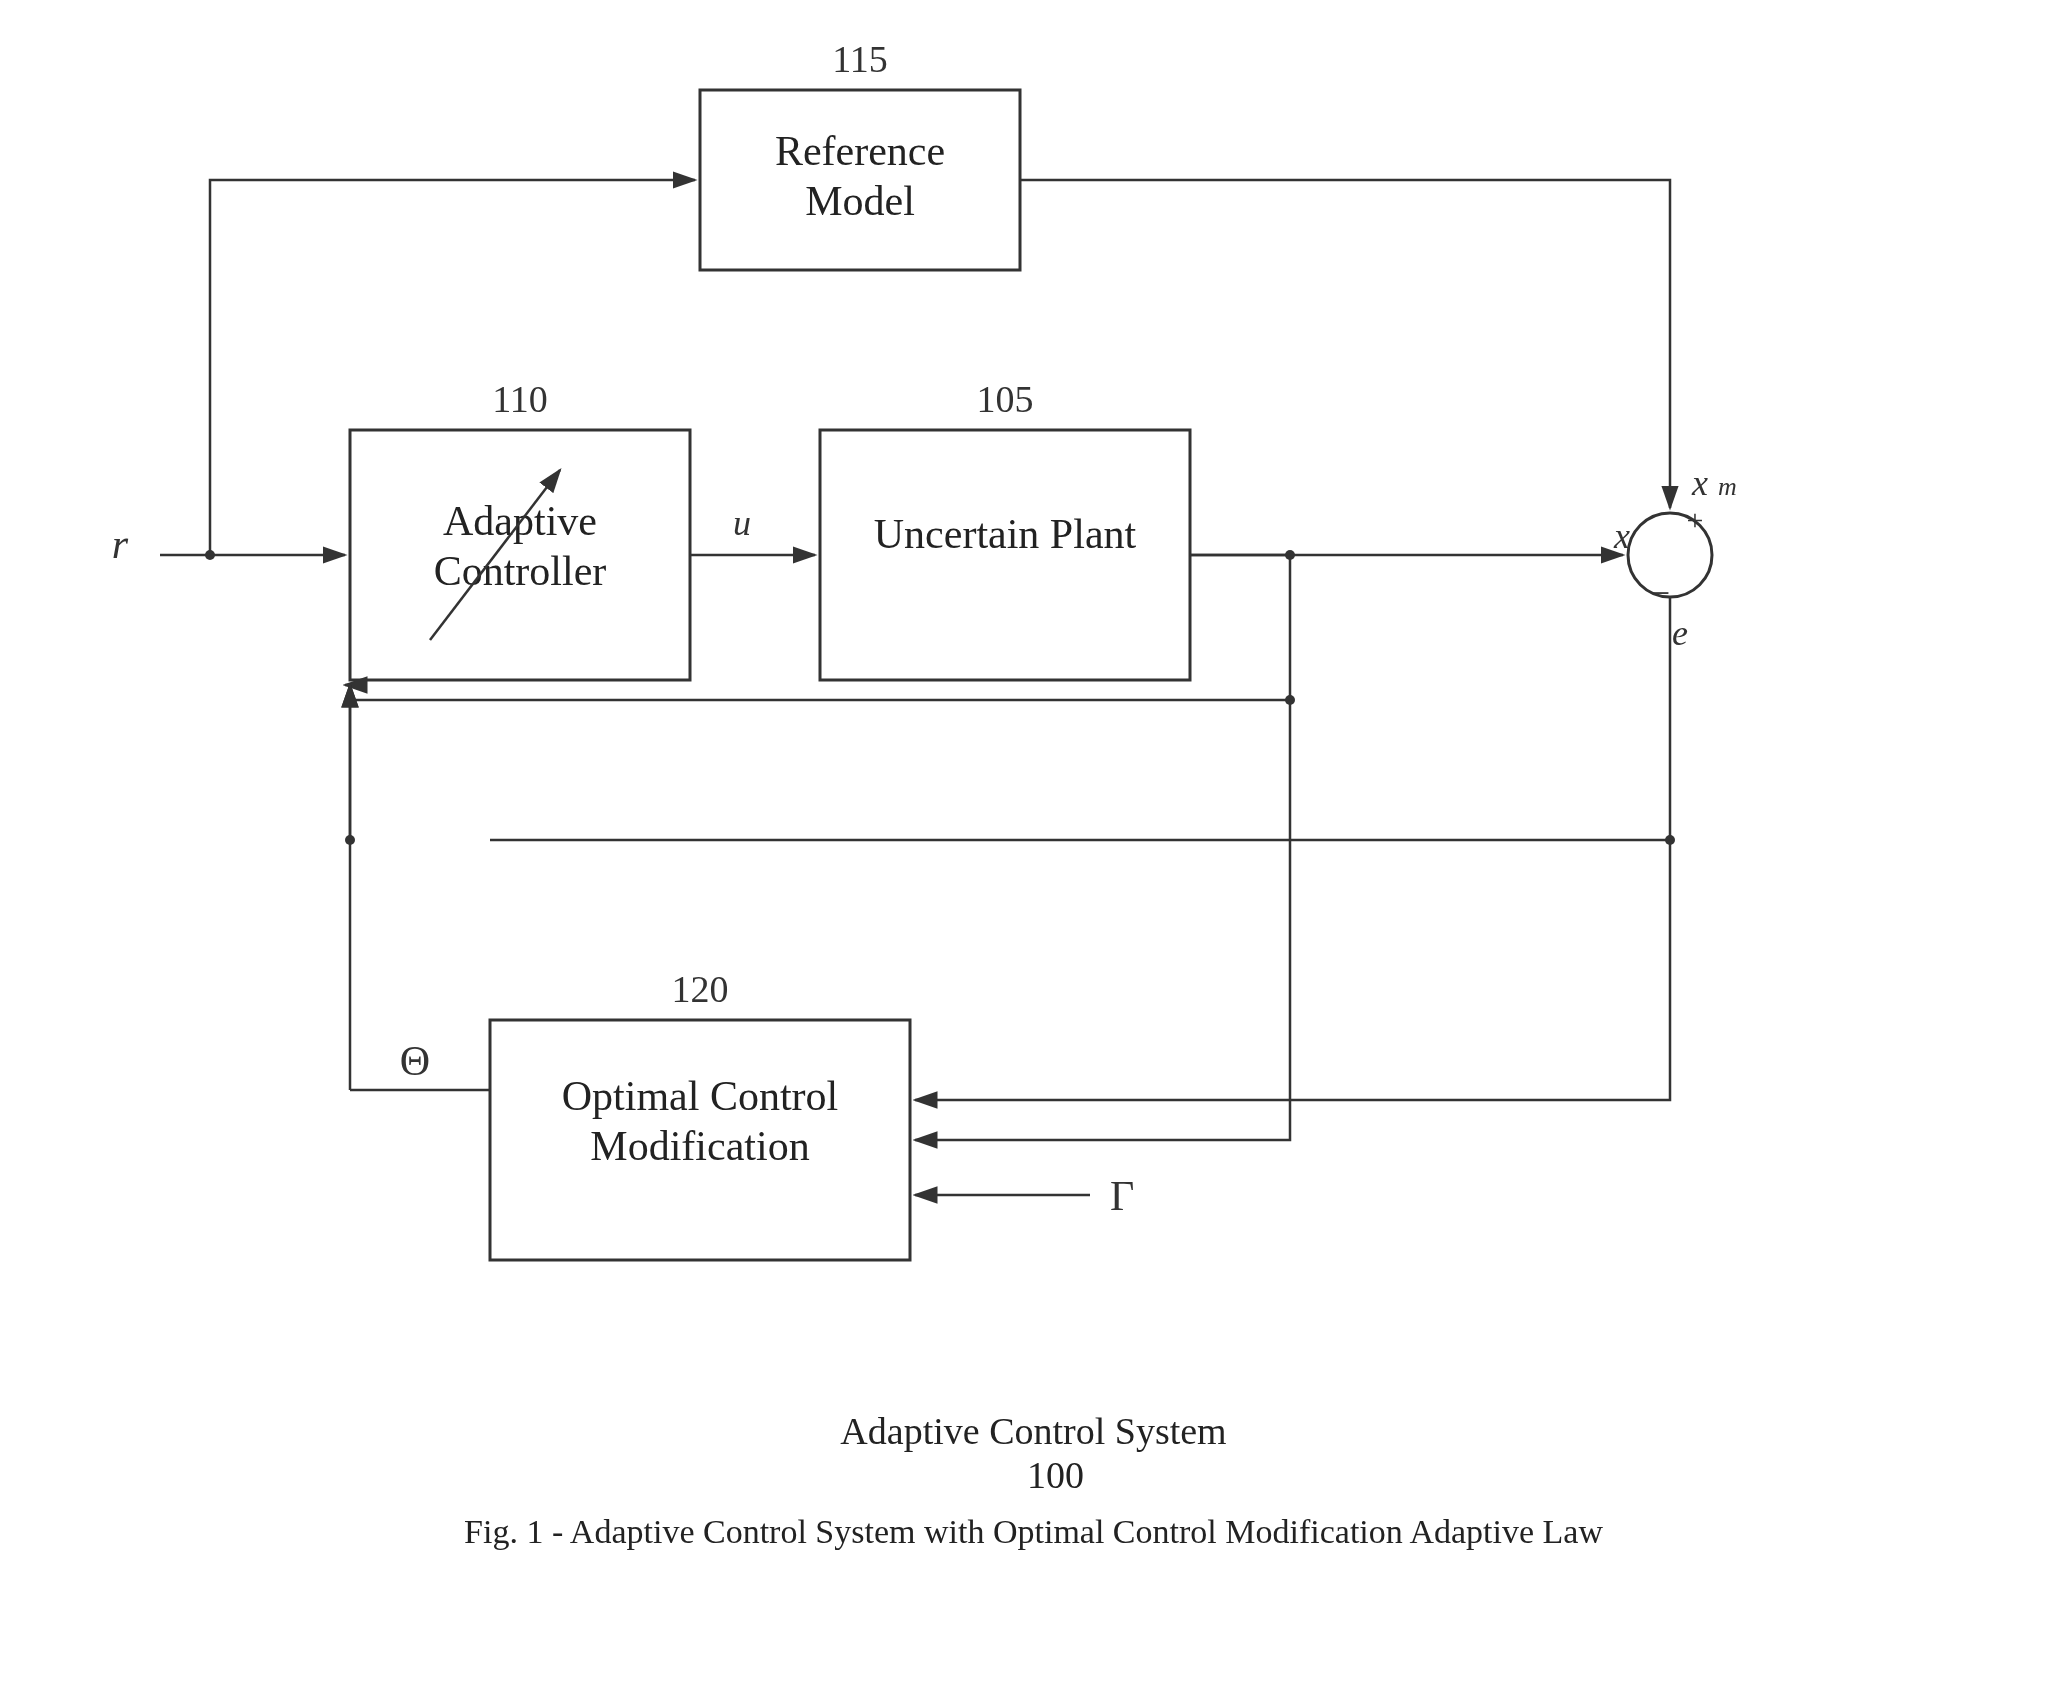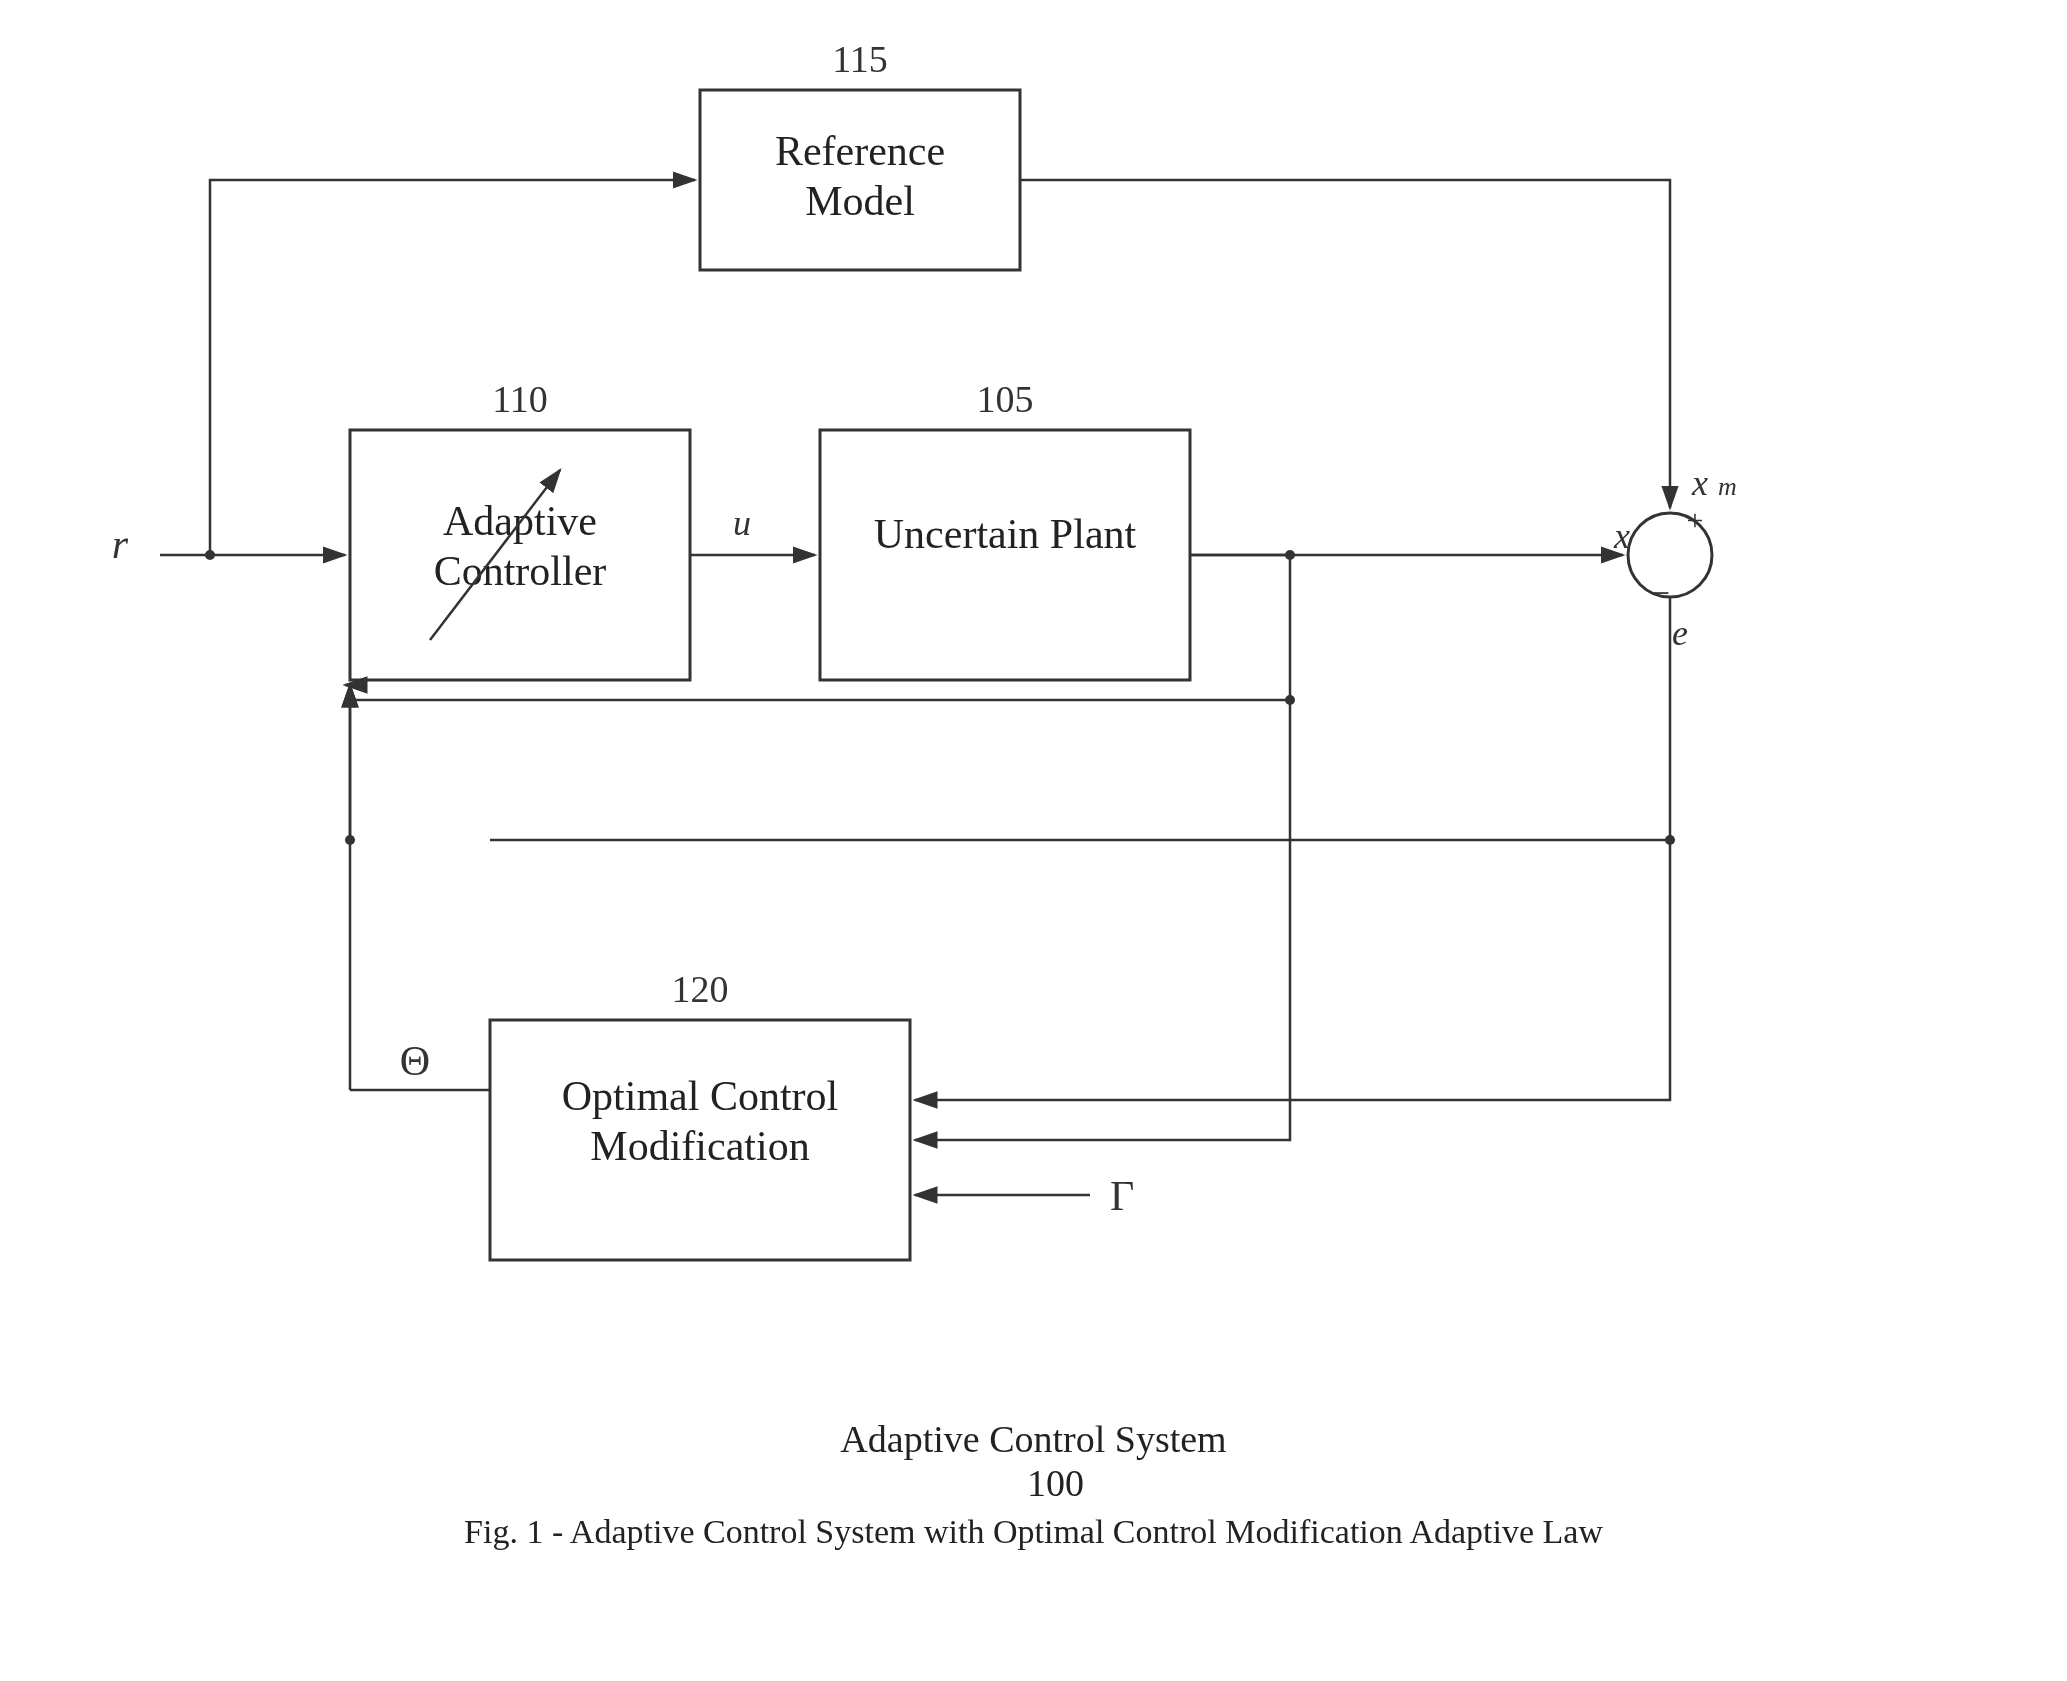--- a/index.html
+++ b/index.html
@@ -38,21 +38,21 @@
     .caption-number {
       font-size: 38px;
       color: #222;
       font-family: 'Times New Roman', Times, serif;
       margin-left: 44px;
     }
     .caption-fig {
       font-size: 34px;
       color: #222;
       font-family: 'Times New Roman', Times, serif;
-      margin-top: 8px;
+      margin-top: 16px;
     }
   </style>
 </head>
 <body>
 
 <div class="diagram-container">
   <svg viewBox="0 0 2067 1681" xmlns="http://www.w3.org/2000/svg">
     <defs>
       <marker id="arrow" markerWidth="10" markerHeight="7" refX="9" refY="3.5" orient="auto">
         <polygon points="0 0, 10 3.5, 0 7" fill="#333"></polygon>

